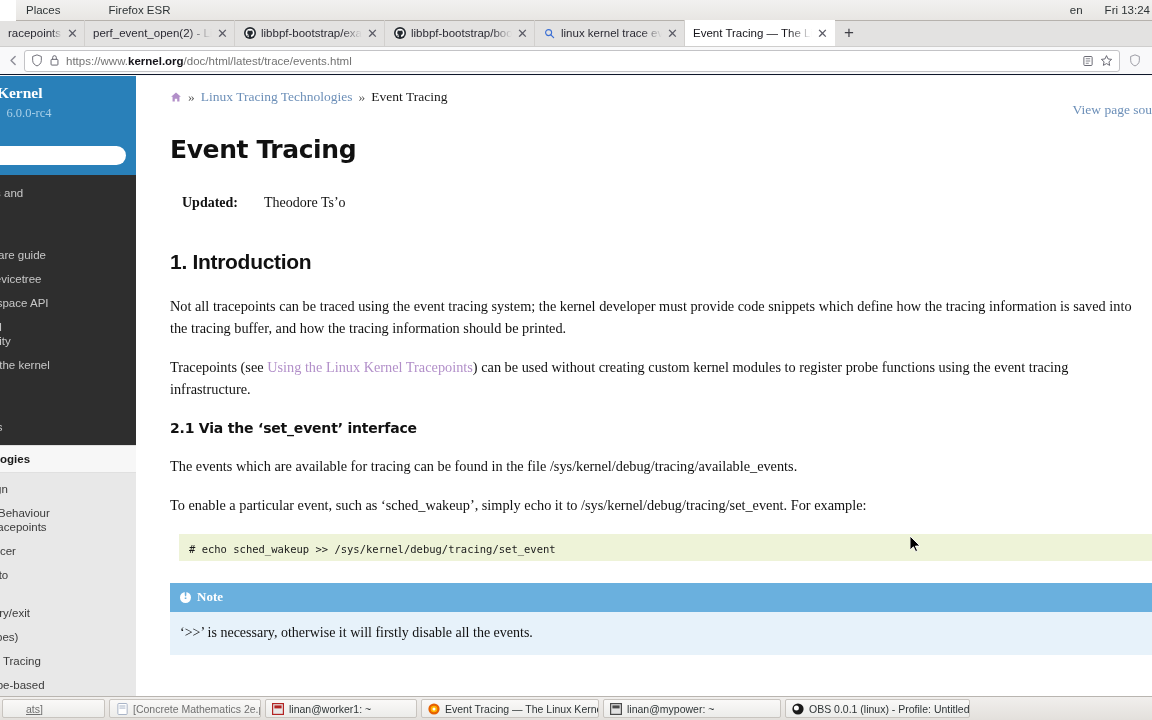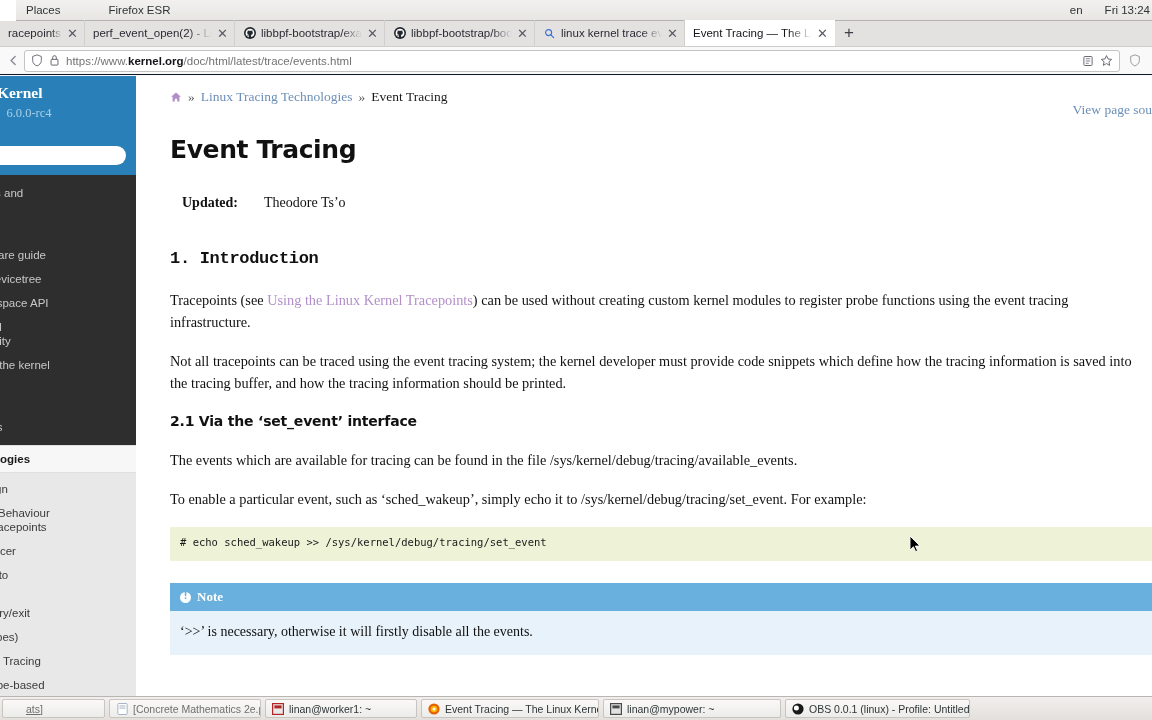--- a/index.html
+++ b/index.html
@@ -243,40 +243,40 @@
     vertical-align: top;
     white-space: nowrap;
   }
   table.fieldlist td {
     font-family: "Liberation Serif", serif;
     font-size: 14px;
     padding: 2px 0 9px 0;
     vertical-align: top;
   }
   h2.sec {
-    font-family: Liberation Mono, monospace;
-    font-size: 17px; font-weight: 700;
+    font-family: Liberation Sans, sans-serif;
+    font-size: 21px; font-weight: 700;
     letter-spacing: -0.3px;
     color: #111;
     margin: 6px 0 16px 0;
   }
   h3.sub {
     font-family: "DejaVu Sans", sans-serif;
     font-size: 14px; font-weight: 700;
     letter-spacing: -0.2px;
     color: #111;
     margin: 6px 0 16px 0;
   }
   p.para { margin: 0 0 17px 0; max-width: 1000px; }
   p.para a { color: #b28fc9; text-decoration: none; cursor: pointer; }
   pre.code {
     background: #eef3d8;
     border: none;
-    padding: 8px 10px 10px 10px;
-    margin: 0 0 22px 0;
+    padding: 8px 10px 4px 10px;
+    margin: 0 0 22px 9px;
     font-family: "DejaVu Sans Mono", monospace;
     font-size: 10.5px;
     color: #1a1a1a;
     overflow: hidden;
     white-space: pre;
     line-height: 1.5;
   }
   .admonition { margin: 0 0 20px 0; }
   .admonition .atitle {
     background: #6ab0de;
@@ -518,23 +518,23 @@
           <tbody>
               <tr>
             <th>Updated:</th>
             <td>Theodore Ts’o</td>
           </tr>
         </tbody>
           </table>
 
         <h2 class="sec">1. Introduction</h2>
 
+        <p class="para">Not all tracepoints can be traced using the event tracing system; the kernel developer must provide code snippets which define how the tracing information is saved into the tracing buffer, and how the tracing information should be printed.</p>
+
         <p class="para"><span>Tracepoints (see </span><a>Using the Linux Kernel Tracepoints</a><span>) can be used without creating custom kernel modules to register probe functions using the event tracing infrastructure.</span></p>
-
-        <p class="para">Not all tracepoints can be traced using the event tracing system; the kernel developer must provide code snippets which define how the tracing information is saved into the tracing buffer, and how the tracing information should be printed.</p>
 
 
         <h3 class="sub">2.1 Via the ‘set_event’ interface</h3>
 
         <p class="para">The events which are available for tracing can be found in the file /sys/kernel/debug/tracing/available_events.</p>
 
         <p class="para">To enable a particular event, such as ‘sched_wakeup’, simply echo it to /sys/kernel/debug/tracing/set_event. For example:</p>
 
         <pre class="code"># echo sched_wakeup &gt;&gt; /sys/kernel/debug/tracing/set_event</pre>
 

